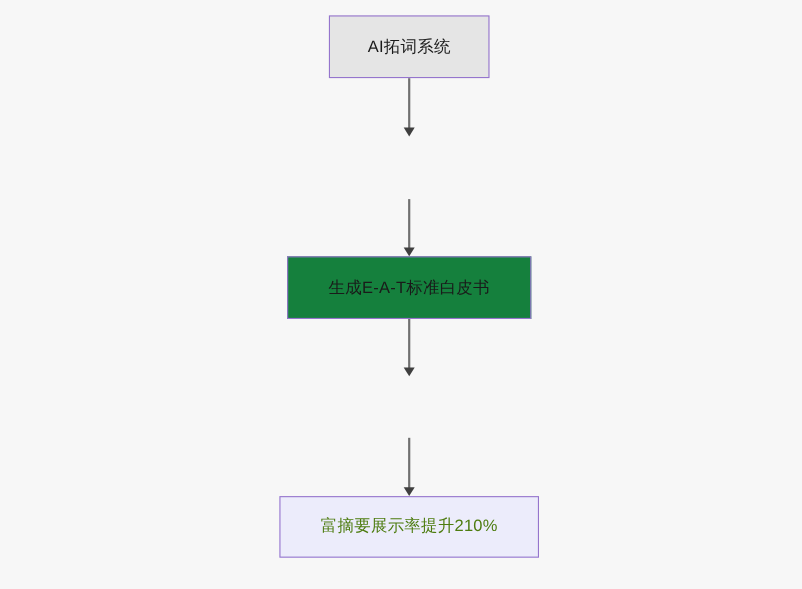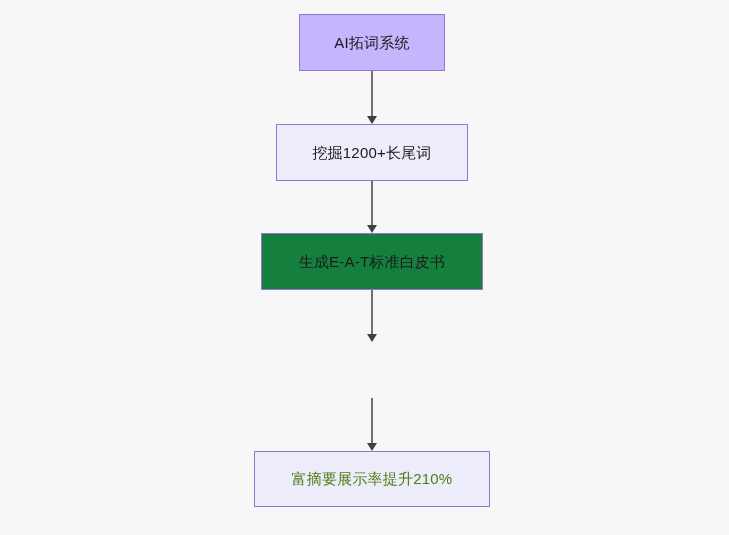--- a/index.html
+++ b/index.html
@@ -68,25 +68,22 @@
         <line x1="13" y1="0" x2="13" y2="45" stroke="#707070" stroke-width="2"></line>
         <polygon points="8,44 18,44 13,52" fill="#3f3f3f"></polygon>
       </svg>
     </div>
     <div class="edge" style="left: 359px; top: 398px; height: 53px;">
       <svg width="26" height="53" viewBox="0 0 26 53">
         <line x1="13" y1="0" x2="13" y2="46" stroke="#707070" stroke-width="2"></line>
         <polygon points="8,45 18,45 13,53" fill="#3f3f3f"></polygon>
       </svg>
     </div>
-    <div class="node" style="left: 299px; top: 14px; width: 146px; height: 57px; background: #c4b5fd; border-color: rgb(149, 117, 205); color: rgb(26, 26, 26);">
+    <div class="node" style="left: 299px; top: 14px; width: 146px; height: 57px; background: #e5e5e5; border-color: rgb(149, 117, 205); color: rgb(26, 26, 26);">
       <span class="node-label">AI拓词系统</span>
-    </div>
-    <div class="node" style="left: 276px; top: 124px; width: 192px; height: 57px; background: rgb(236, 236, 251); border-color: rgb(149, 117, 205); color: rgb(26, 26, 26);">
-      <span class="node-label">挖掘1200+长尾词</span>
     </div>
     <div class="node" style="left: 261px; top: 233px; width: 222px; height: 57px; background: #15803d; border-color: rgb(149, 117, 205); color: rgb(26, 26, 26);">
       <span class="node-label">生成E-A-T标准白皮书</span>
     </div>
     <div class="node" style="left: 254px; top: 451px; width: 236px; height: 56px; background: rgb(236, 236, 251); border-color: rgb(149, 117, 205); color: #4d7c0f;">
       <span class="node-label">富摘要展示率提升210%</span>
     </div>
   </div>
 
 </body></html>

